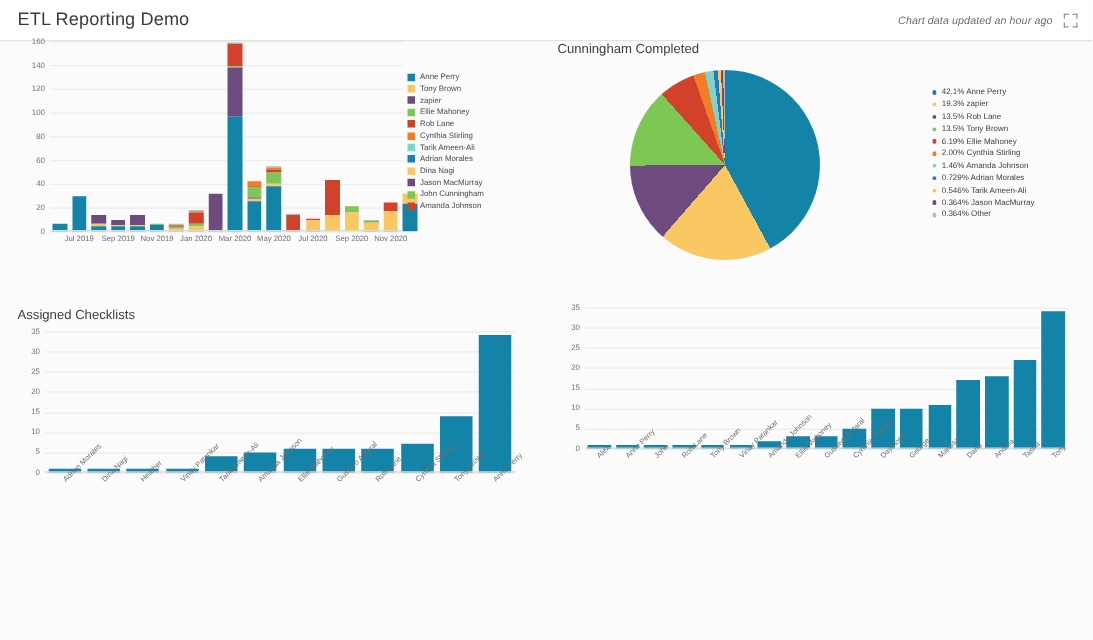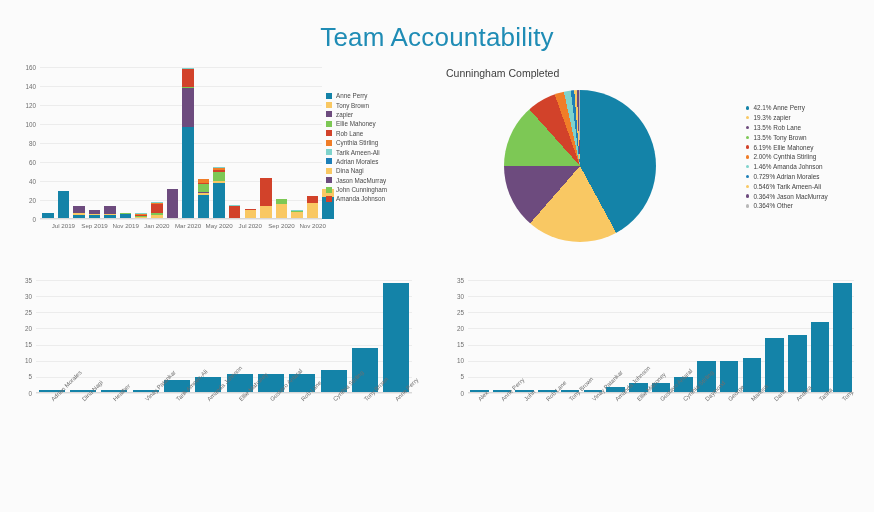--- a/index.html
+++ b/index.html
@@ -139,22 +139,33 @@
     white-space: nowrap;
     transform-origin: left top;
     transform: rotate(-45deg);
   }
 </style>
 </head>
 <body>
 
 <div id="app">
 
-
-  <div class="page-title">Team Accountability</div>
+  <div class="topbar">
+    <div class="app-title">ETL Reporting Demo</div>
+    <div class="topbar-right">
+      <div class="update-note">Chart data updated an hour ago</div>
+      <div class="expand-icon">
+        <i></i>
+          <i></i>
+          <i></i>
+          <i></i>
+      </div>
+    </div>
+  </div>
+
 
   <div class="grid">
 
     <div class="panel">
       <div class="plot" style="height:170px;">
         <div id="stacked-plot" class="plot">
             <div class="gridline" style="top: 152px;"></div>
             <div class="tick-label ytick" style="top: 148.5px; left: -24px; width: 20px;">0</div>
             <div class="gridline" style="top: 133px;"></div>
             <div class="tick-label ytick" style="top: 129.5px; left: -24px; width: 20px;">20</div>
@@ -387,20 +398,21 @@
             </div>
             <div class="pl-row">
               <span class="pl-dot" style="background: rgb(184, 184, 184);"></span>
               <span class="pl-text">0.364% Other</span>
             </div>
           </div>
       </div>
     </div>
 
     <div class="panel">
+      <div class="panel-title">Assigned Checklists</div>
       <div class="plot" style="height:175px;">
         <div class="simple-plot plot" id="ac-plot">
             <div class="gridline" style="top: 113px;"></div>
             <div class="tick-label ytick" style="top: 109.5px; left: -24px; width: 20px;">0</div>
             <div class="gridline" style="top: 96.8571px;"></div>
             <div class="tick-label ytick" style="top: 93.3571px; left: -24px; width: 20px;">5</div>
             <div class="gridline" style="top: 80.7143px;"></div>
             <div class="tick-label ytick" style="top: 77.2143px; left: -24px; width: 20px;">10</div>
             <div class="gridline" style="top: 64.5714px;"></div>
             <div class="tick-label ytick" style="top: 61.0714px; left: -24px; width: 20px;">15</div>

